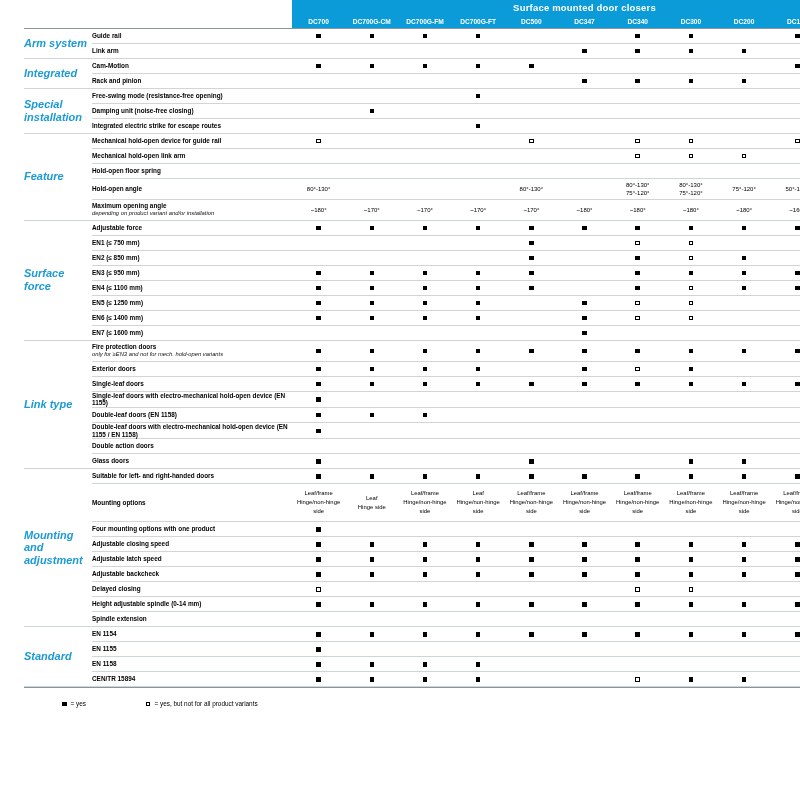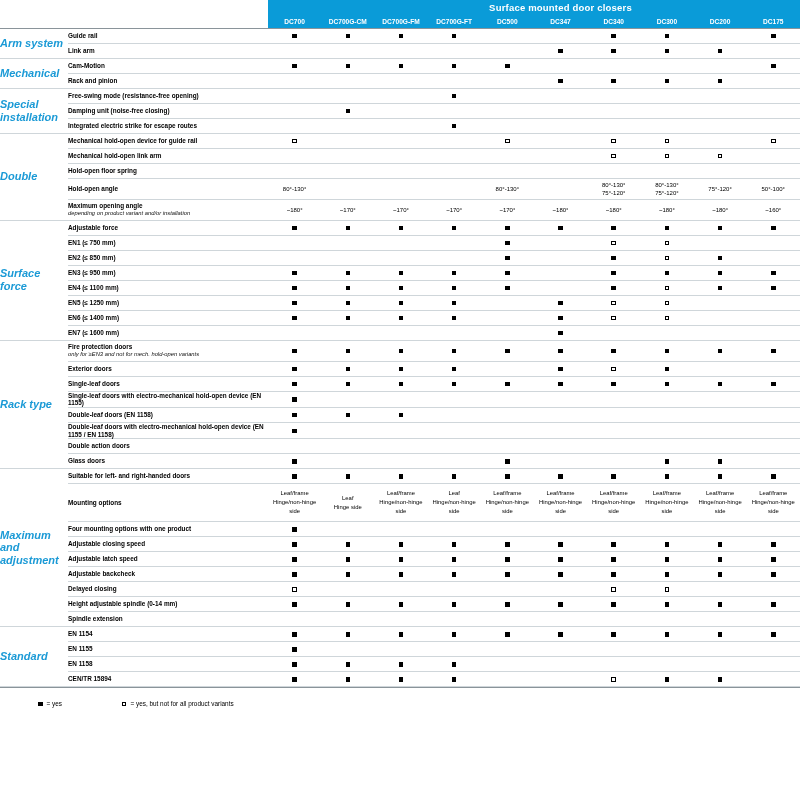--- a/index.html
+++ b/index.html
@@ -8,20 +8,21 @@
     width: 800px; height: 800px;
     background: #ffffff;
     font-family: "Liberation Sans", sans-serif;
     color: #000;
   }
   #page {
     position: relative;
     width: 800px;
     height: 800px;
     overflow: hidden;
+    padding-left: 24px;
   }
   table.matrix {
     border-collapse: collapse;
     table-layout: fixed;
     width: 800px;
     font-size: 6.2px;
   }
   table.matrix td, table.matrix th {
     padding: 0;
     margin: 0;
@@ -198,21 +199,21 @@
           <td class="data"></td>
           <td class="data"></td>
           <td class="data"><span class="sq-filled"></span></td>
           <td class="data"><span class="sq-filled"></span></td>
           <td class="data"><span class="sq-filled"></span></td>
           <td class="data"><span class="sq-filled"></span></td>
           <td class="data"></td>
           <td class="data"></td>
         </tr>
         <tr class="row grp-start">
-          <td class="group" rowspan="2" style="border-top: 1px solid rgb(138, 148, 154);">Mechanical</td>
+          <td class="group" rowspan="2" style="border-top: 1px solid rgb(138, 148, 154);">Integrated</td>
           <td class="label"><span>Cam-Motion</span></td>
           <td class="data"><span class="sq-filled"></span></td>
           <td class="data"><span class="sq-filled"></span></td>
           <td class="data"><span class="sq-filled"></span></td>
           <td class="data"><span class="sq-filled"></span></td>
           <td class="data"><span class="sq-filled"></span></td>
           <td class="data"></td>
           <td class="data"></td>
           <td class="data"></td>
           <td class="data"></td>
@@ -270,21 +271,21 @@
           <td class="data"><span class="sq-filled"></span></td>
           <td class="data"></td>
           <td class="data"></td>
           <td class="data"></td>
           <td class="data"></td>
           <td class="data"></td>
           <td class="data"></td>
           <td class="data"></td>
         </tr>
         <tr class="row grp-start">
-          <td class="group" rowspan="5" style="border-top: 1px solid rgb(138, 148, 154);">Double</td>
+          <td class="group" rowspan="5" style="border-top: 1px solid rgb(138, 148, 154);">Feature</td>
           <td class="label"><span>Mechanical hold-open device for guide rail</span></td>
           <td class="data"><span class="sq-open"></span></td>
           <td class="data"></td>
           <td class="data"></td>
           <td class="data"></td>
           <td class="data"><span class="sq-open"></span></td>
           <td class="data"></td>
           <td class="data"><span class="sq-open"></span></td>
           <td class="data"><span class="sq-open"></span></td>
           <td class="data"></td>
@@ -456,21 +457,21 @@
           <td class="data"></td>
           <td class="data"></td>
           <td class="data"><span class="sq-filled"></span></td>
           <td class="data"></td>
           <td class="data"></td>
           <td class="data"></td>
           <td class="data"></td>
           <td class="data"></td>
         </tr>
         <tr class="row2 grp-start">
-          <td class="group" rowspan="8" style="border-top: 1px solid rgb(138, 148, 154);">Rack type</td>
+          <td class="group" rowspan="8" style="border-top: 1px solid rgb(138, 148, 154);">Link type</td>
           <td class="label"><span>Fire protection doors</span><span class="sub">only for ≥EN3 and not for mech. hold-open variants</span></td>
           <td class="data"><span class="sq-filled"></span></td>
           <td class="data"><span class="sq-filled"></span></td>
           <td class="data"><span class="sq-filled"></span></td>
           <td class="data"><span class="sq-filled"></span></td>
           <td class="data"><span class="sq-filled"></span></td>
           <td class="data"><span class="sq-filled"></span></td>
           <td class="data"><span class="sq-filled"></span></td>
           <td class="data"><span class="sq-filled"></span></td>
           <td class="data"><span class="sq-filled"></span></td>
@@ -569,21 +570,21 @@
           <td class="data"></td>
           <td class="data"><span class="sq-filled"></span></td>
           <td class="data"></td>
           <td class="data"></td>
           <td class="data"><span class="sq-filled"></span></td>
           <td class="data"><span class="sq-filled"></span></td>
           <td class="data"></td>
           <td class="data"></td>
         </tr>
         <tr class="row grp-start">
-          <td class="group" rowspan="9" style="border-top: 1px solid rgb(138, 148, 154);">Maximum and adjustment</td>
+          <td class="group" rowspan="9" style="border-top: 1px solid rgb(138, 148, 154);">Mounting and adjustment</td>
           <td class="label"><span>Suitable for left- and right-handed doors</span></td>
           <td class="data"><span class="sq-filled"></span></td>
           <td class="data"><span class="sq-filled"></span></td>
           <td class="data"><span class="sq-filled"></span></td>
           <td class="data"><span class="sq-filled"></span></td>
           <td class="data"><span class="sq-filled"></span></td>
           <td class="data"><span class="sq-filled"></span></td>
           <td class="data"><span class="sq-filled"></span></td>
           <td class="data"><span class="sq-filled"></span></td>
           <td class="data"><span class="sq-filled"></span></td>

